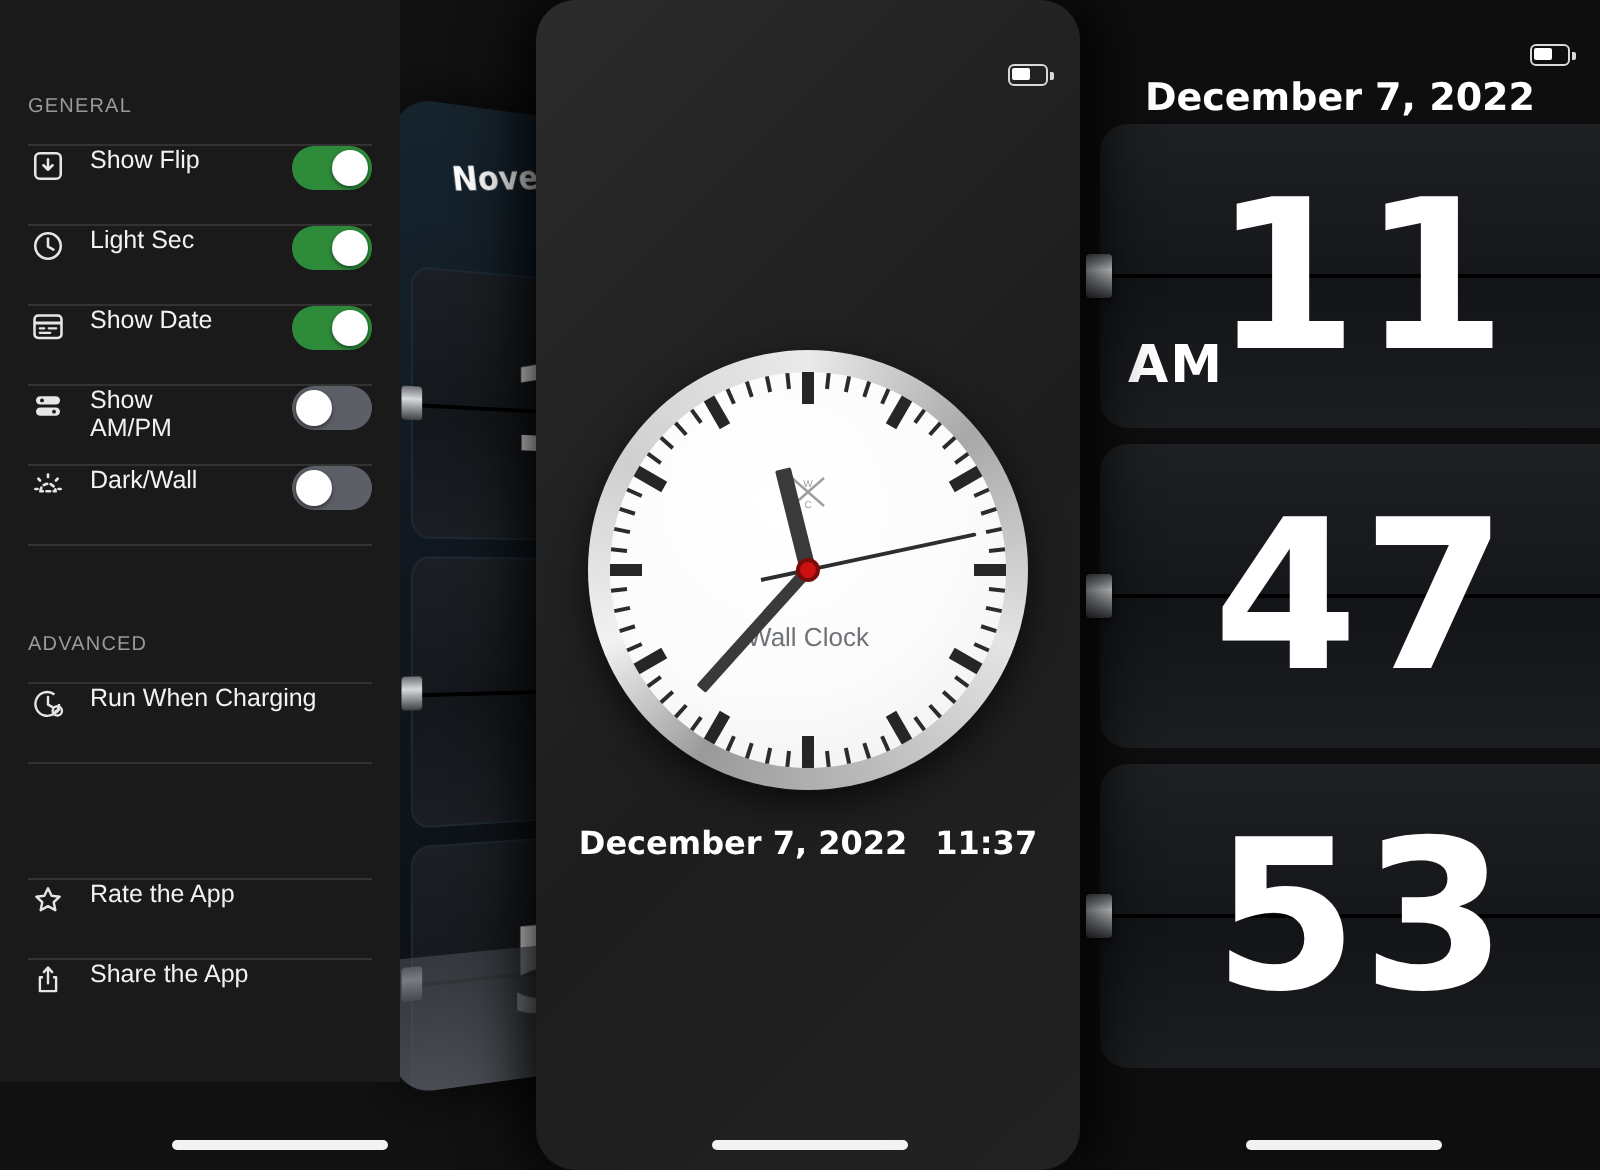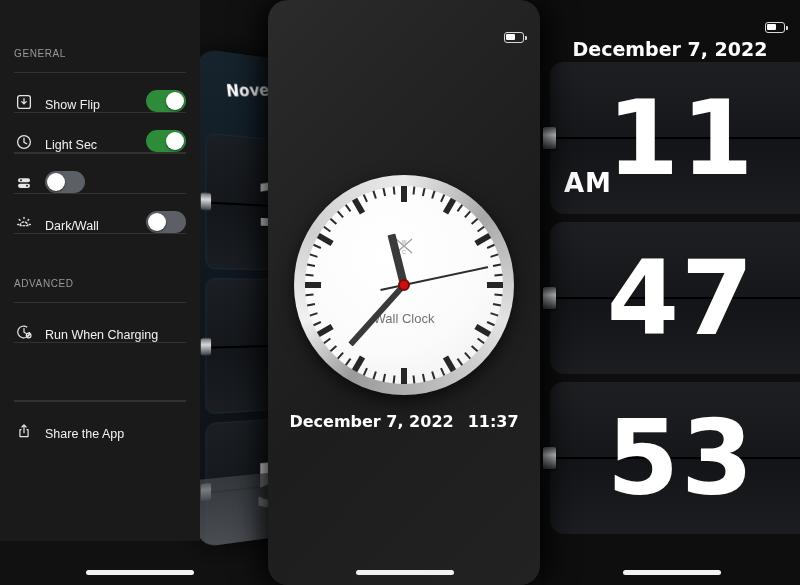--- a/index.html
+++ b/index.html
@@ -41,21 +41,21 @@
     text-transform: uppercase;
   }
   .sep {
     height: 1px;
     background: #323232;
     margin-left: 14px;
     margin-right: 14px;
   }
   .setting-row {
     display: flex;
-    align-items: flex-end;
+    align-items: flex-start;
     height: 39px;
     padding: 0 14px 0 14px;
     box-sizing: border-box;
   }
   .row-icon {
     width: 20px;
     height: 20px;
     flex: 0 0 20px;
     display: flex;
     align-items: center;
@@ -443,31 +443,46 @@
           <path d="M12 7v5.4l3.6 2" stroke-linecap="round"></path>
         </svg>
       </span>
       <span class="row-label">Light Sec</span>
       <span class="toggle on">
           <span class="knob"></span>
         </span>
     </div>
     <div class="sep"></div>
 
+    <div class="setting-row">
+      <span class="row-icon">
+        <svg width="18" height="18" viewBox="0 0 24 24" fill="none" stroke="#e6e6e6" stroke-width="1.7">
+          <rect x="3" y="5" width="18" height="15" rx="2.5"></rect>
+          <path d="M3 10h18" stroke-width="2"></path>
+          <path d="M6.5 13.5h3M6.5 16.5h7M12.5 13.5h5" stroke-linecap="round" stroke-width="1.5"></path>
+        </svg>
+      </span>
+      <span class="row-label">Show Date</span>
+      <span class="toggle on">
+          <span class="knob"></span>
+        </span>
+    </div>
     <div class="sep"></div>
 
     <div class="setting-row">
       <span class="row-icon">
         <svg width="18" height="18" viewBox="0 0 24 24" fill="none">
           <rect x="4" y="5.5" width="16" height="5.5" rx="2.75" fill="#e6e6e6"></rect>
           <rect x="4" y="13" width="16" height="5.5" rx="2.75" fill="#e6e6e6"></rect>
           <circle cx="8" cy="8.25" r="1.3" fill="#1a1a1a"></circle>
           <circle cx="16" cy="15.75" r="1.3" fill="#1a1a1a"></circle>
         </svg>
       </span>
+      <span class="row-label">Show
+AM/PM</span>
       <span class="toggle">
           <span class="knob"></span>
         </span>
     </div>
     <div class="sep"></div>
 
     <div class="setting-row">
       <span class="row-icon">
         <svg width="18" height="18" viewBox="0 0 24 24" fill="none" stroke="#e6e6e6" stroke-width="1.8" stroke-linecap="round">
           <path d="M7 15.5a5 5 0 0 1 10 0z" stroke-dasharray="2.4 2.4"></path>
@@ -500,20 +515,28 @@
       <span class="row-label">Run When Charging</span>
     </div>
     <div class="sep"></div>
 
 
     <div class="gap-md"></div>
 
     <div class="gap-sm"></div>
     <div class="sep"></div>
 
+    <div class="setting-row">
+      <span class="row-icon">
+        <svg width="18" height="18" viewBox="0 0 24 24" fill="none" stroke="#e6e6e6" stroke-width="1.6" stroke-linejoin="round">
+          <path d="M12 4.2l2.4 5 5.4.6-4 3.7 1.1 5.3-4.9-2.7-4.9 2.7 1.1-5.3-4-3.7 5.4-.6z"></path>
+        </svg>
+      </span>
+      <span class="row-label">Rate the App</span>
+    </div>
     <div class="sep"></div>
 
     <div class="setting-row">
       <span class="row-icon">
         <svg width="18" height="18" viewBox="0 0 24 24" fill="none" stroke="#e6e6e6" stroke-width="1.6" stroke-linecap="round" stroke-linejoin="round">
           <path d="M8 10.2H6.6v9.2h10.8v-9.2H16"></path>
           <path d="M12 14.2V3.8m0 0L9.2 6.7M12 3.8l2.8 2.9"></path>
         </svg>
       </span>
       <span class="row-label">Share the App</span>

